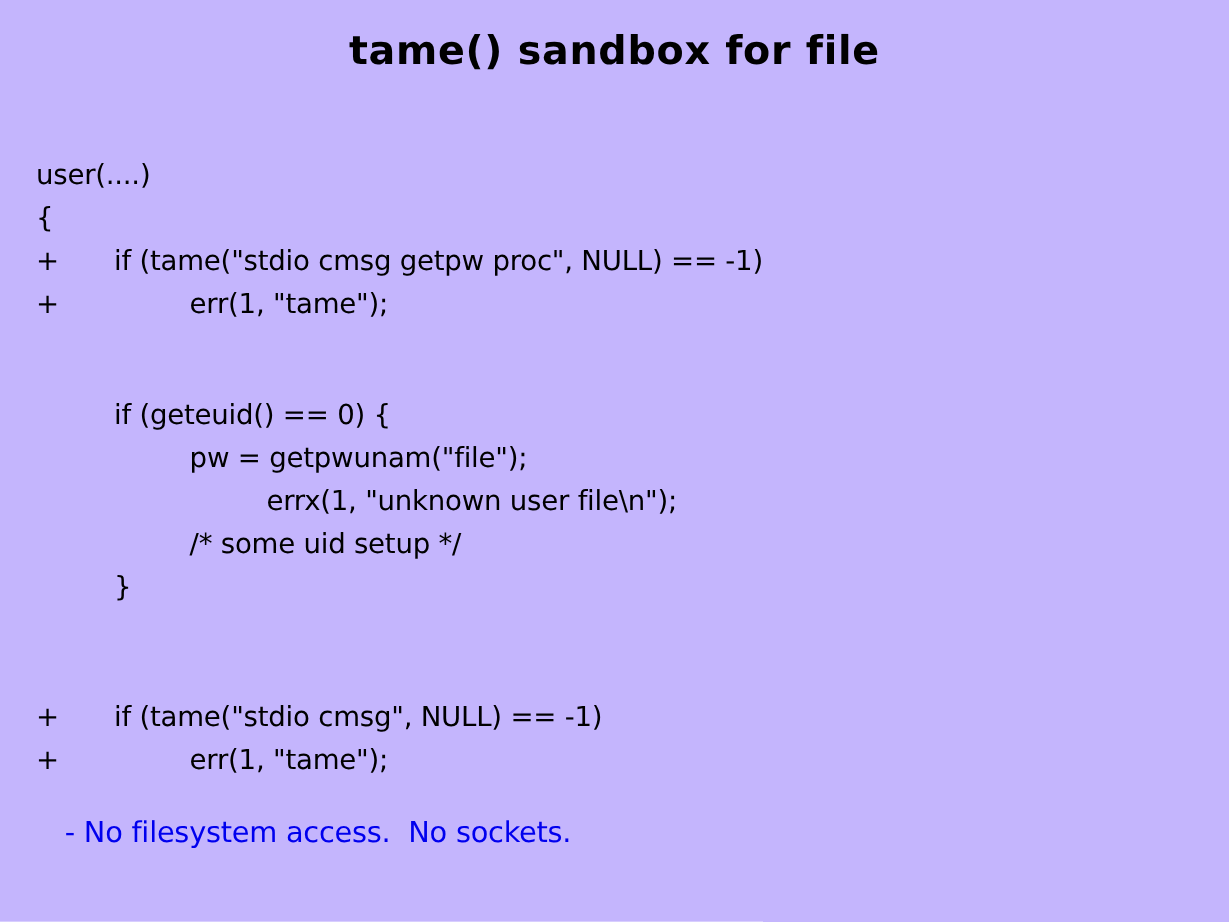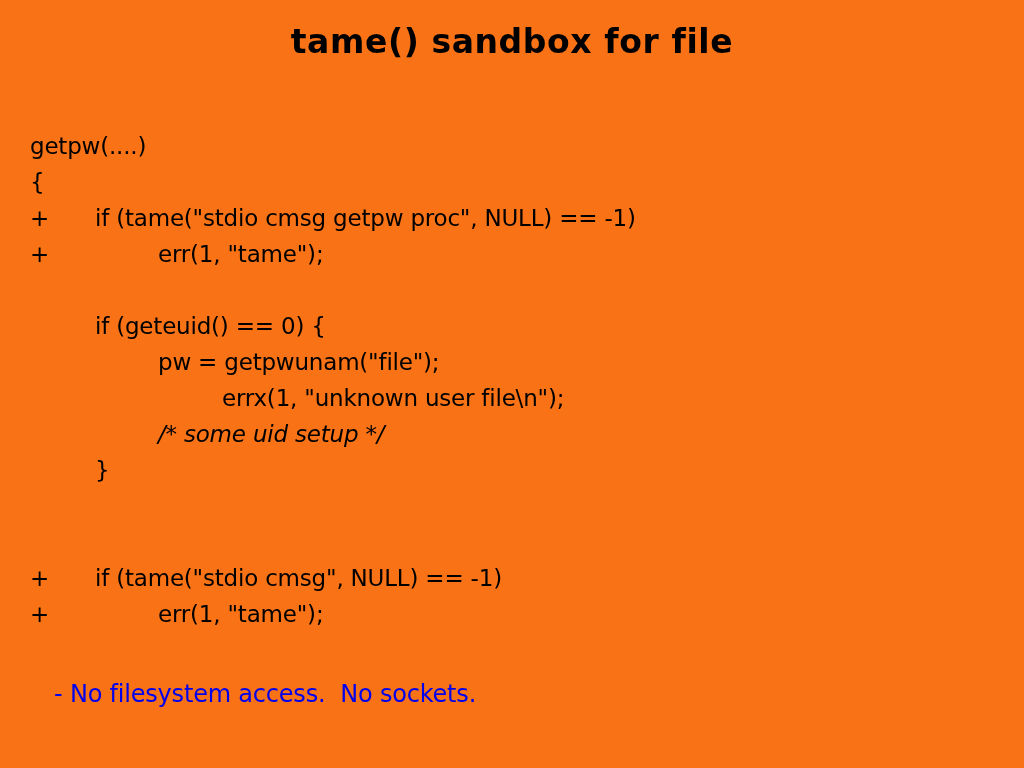--- a/index.html
+++ b/index.html
@@ -89,34 +89,34 @@
     line-height: 36px;
     height: 36px;
     white-space: pre;
     letter-spacing: -0.2px;
     margin-left: 24px;
   }
 </style>
 </head>
 <body>
 
-<div id="slide" style="background: #f97316;">
+<div id="slide" style="background: #c4b5fd;">
 
   <div id="slide-title" style="color: rgb(0, 0, 0);">tame() sandbox for file</div>
 
   <div id="code-block">
-      <div class="code-line ind-0" style="color: rgb(0, 0, 0);"><span>getpw(....)</span></div>
+      <div class="code-line ind-0" style="color: rgb(0, 0, 0);"><span>user(....)</span></div>
       <div class="code-line ind-0" style="color: rgb(0, 0, 0);"><span>{</span></div>
       <div class="code-line" style="color: rgb(0, 0, 0);"><span class="plus">+</span><span class="after-plus-1">if (tame("stdio cmsg getpw proc", NULL) == -1)</span></div>
       <div class="code-line" style="color: rgb(0, 0, 0);"><span class="plus">+</span><span class="after-plus-2">err(1, "tame");</span></div>
       <div class="code-line blank ind-0" style="color: rgb(0, 0, 0);"><span></span></div>
-      <div class="code-line ind-1" style="color: rgb(0, 0, 0);"><span>if (geteuid() == 0) {</span></div>
+      <div class="code-line ind-1" style="color: rgb(0, 0, 0); margin-top: 20px;"><span>if (geteuid() == 0) {</span></div>
       <div class="code-line ind-2" style="color: rgb(0, 0, 0);"><span>pw = getpwunam("file");</span></div>
       <div class="code-line ind-3" style="color: rgb(0, 0, 0);"><span>errx(1, "unknown user file\n");</span></div>
-      <div class="code-line ind-2" style="color: rgb(0, 0, 0); font-style: italic;"><span>/* some uid setup */</span></div>
+      <div class="code-line ind-2" style="color: rgb(0, 0, 0);"><span>/* some uid setup */</span></div>
       <div class="code-line ind-1" style="color: rgb(0, 0, 0);"><span>}</span></div>
       <div class="code-line blank ind-0" style="color: rgb(0, 0, 0);"><span></span></div>
       <div class="code-line blank ind-0" style="color: rgb(0, 0, 0);"><span></span></div>
       <div class="code-line" style="color: rgb(0, 0, 0);"><span class="plus">+</span><span class="after-plus-1">if (tame("stdio cmsg", NULL) == -1)</span></div>
       <div class="code-line" style="color: rgb(0, 0, 0);"><span class="plus">+</span><span class="after-plus-2">err(1, "tame");</span></div>
     </div>
 
   <div id="notes-block">
       <div class="note-line" style="color: rgb(0, 0, 238);"><span>- No filesystem access.  No sockets.</span></div>
     </div>

